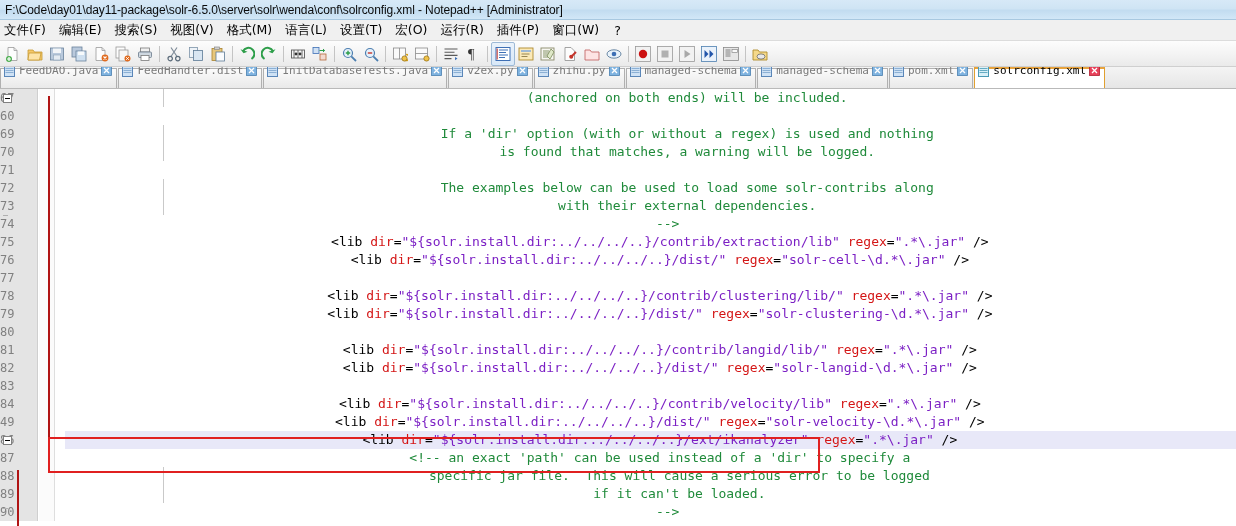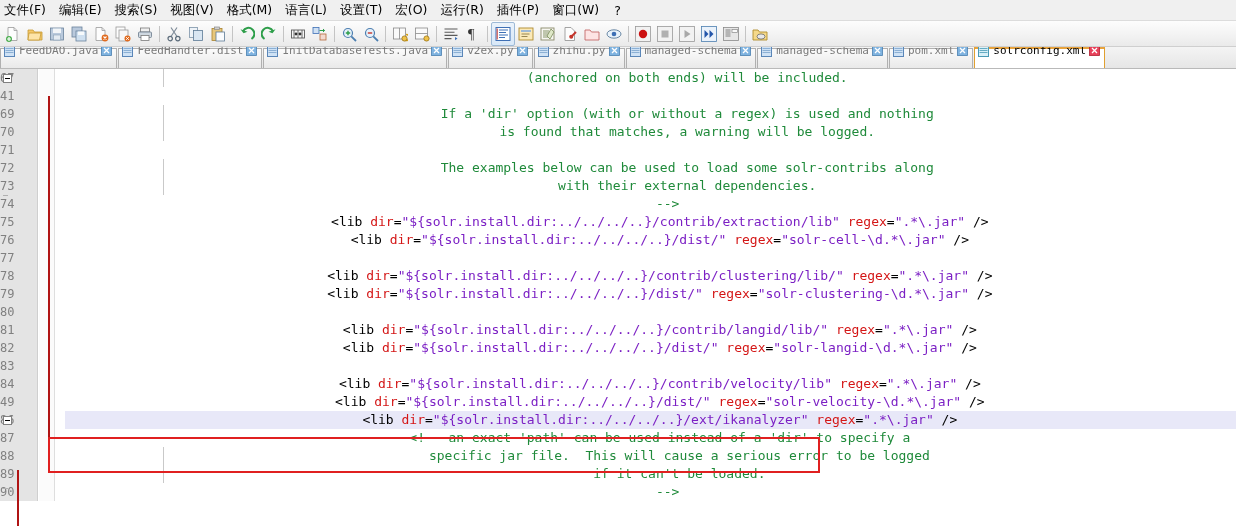--- a/index.html
+++ b/index.html
@@ -198,20 +198,23 @@
   }
   .fold-tick{
     position:absolute;width:5px;height:1px;background:#b0b0b0;
   }
 </style>
 </head>
 <body>
 
 <div id="app">
 
+  <div class="titlebar">
+    <span class="ttxt">F:\Code\day01\day11-package\solr-6.5.0\server\solr\wenda\conf\solrconfig.xml - Notepad++ [Administrator]</span>
+  </div>
 
   <div class="menubar" id="menubar">
       <div class="menuitem">文件(F)</div>
       <div class="menuitem">编辑(E)</div>
       <div class="menuitem">搜索(S)</div>
       <div class="menuitem">视图(V)</div>
       <div class="menuitem">格式(M)</div>
       <div class="menuitem">语言(L)</div>
       <div class="menuitem">设置(T)</div>
       <div class="menuitem">宏(O)</div>
@@ -546,21 +549,21 @@
         <svg class="xicon" viewBox="0 0 11 11">
           <rect x="0.5" y="0.5" width="10" height="10" fill="#e8405a" stroke="#b02030" stroke-width="0.8"></rect>
           <path d="M3 3l5 5M8 3l-5 5" stroke="#ffffff" stroke-width="1.3"></path>
         </svg>
       </div>
     </div>
 
   <div class="editor">
     <div class="gutter" id="gutter">
         <div class="lnum">67</div>
-        <div class="lnum">41</div>
+        <div class="lnum">60</div>
         <div class="lnum">69</div>
         <div class="lnum">70</div>
         <div class="lnum">71</div>
         <div class="lnum">72</div>
         <div class="lnum">73</div>
         <div class="lnum">74</div>
         <div class="lnum">75</div>
         <div class="lnum">76</div>
         <div class="lnum">77</div>
         <div class="lnum">78</div>

